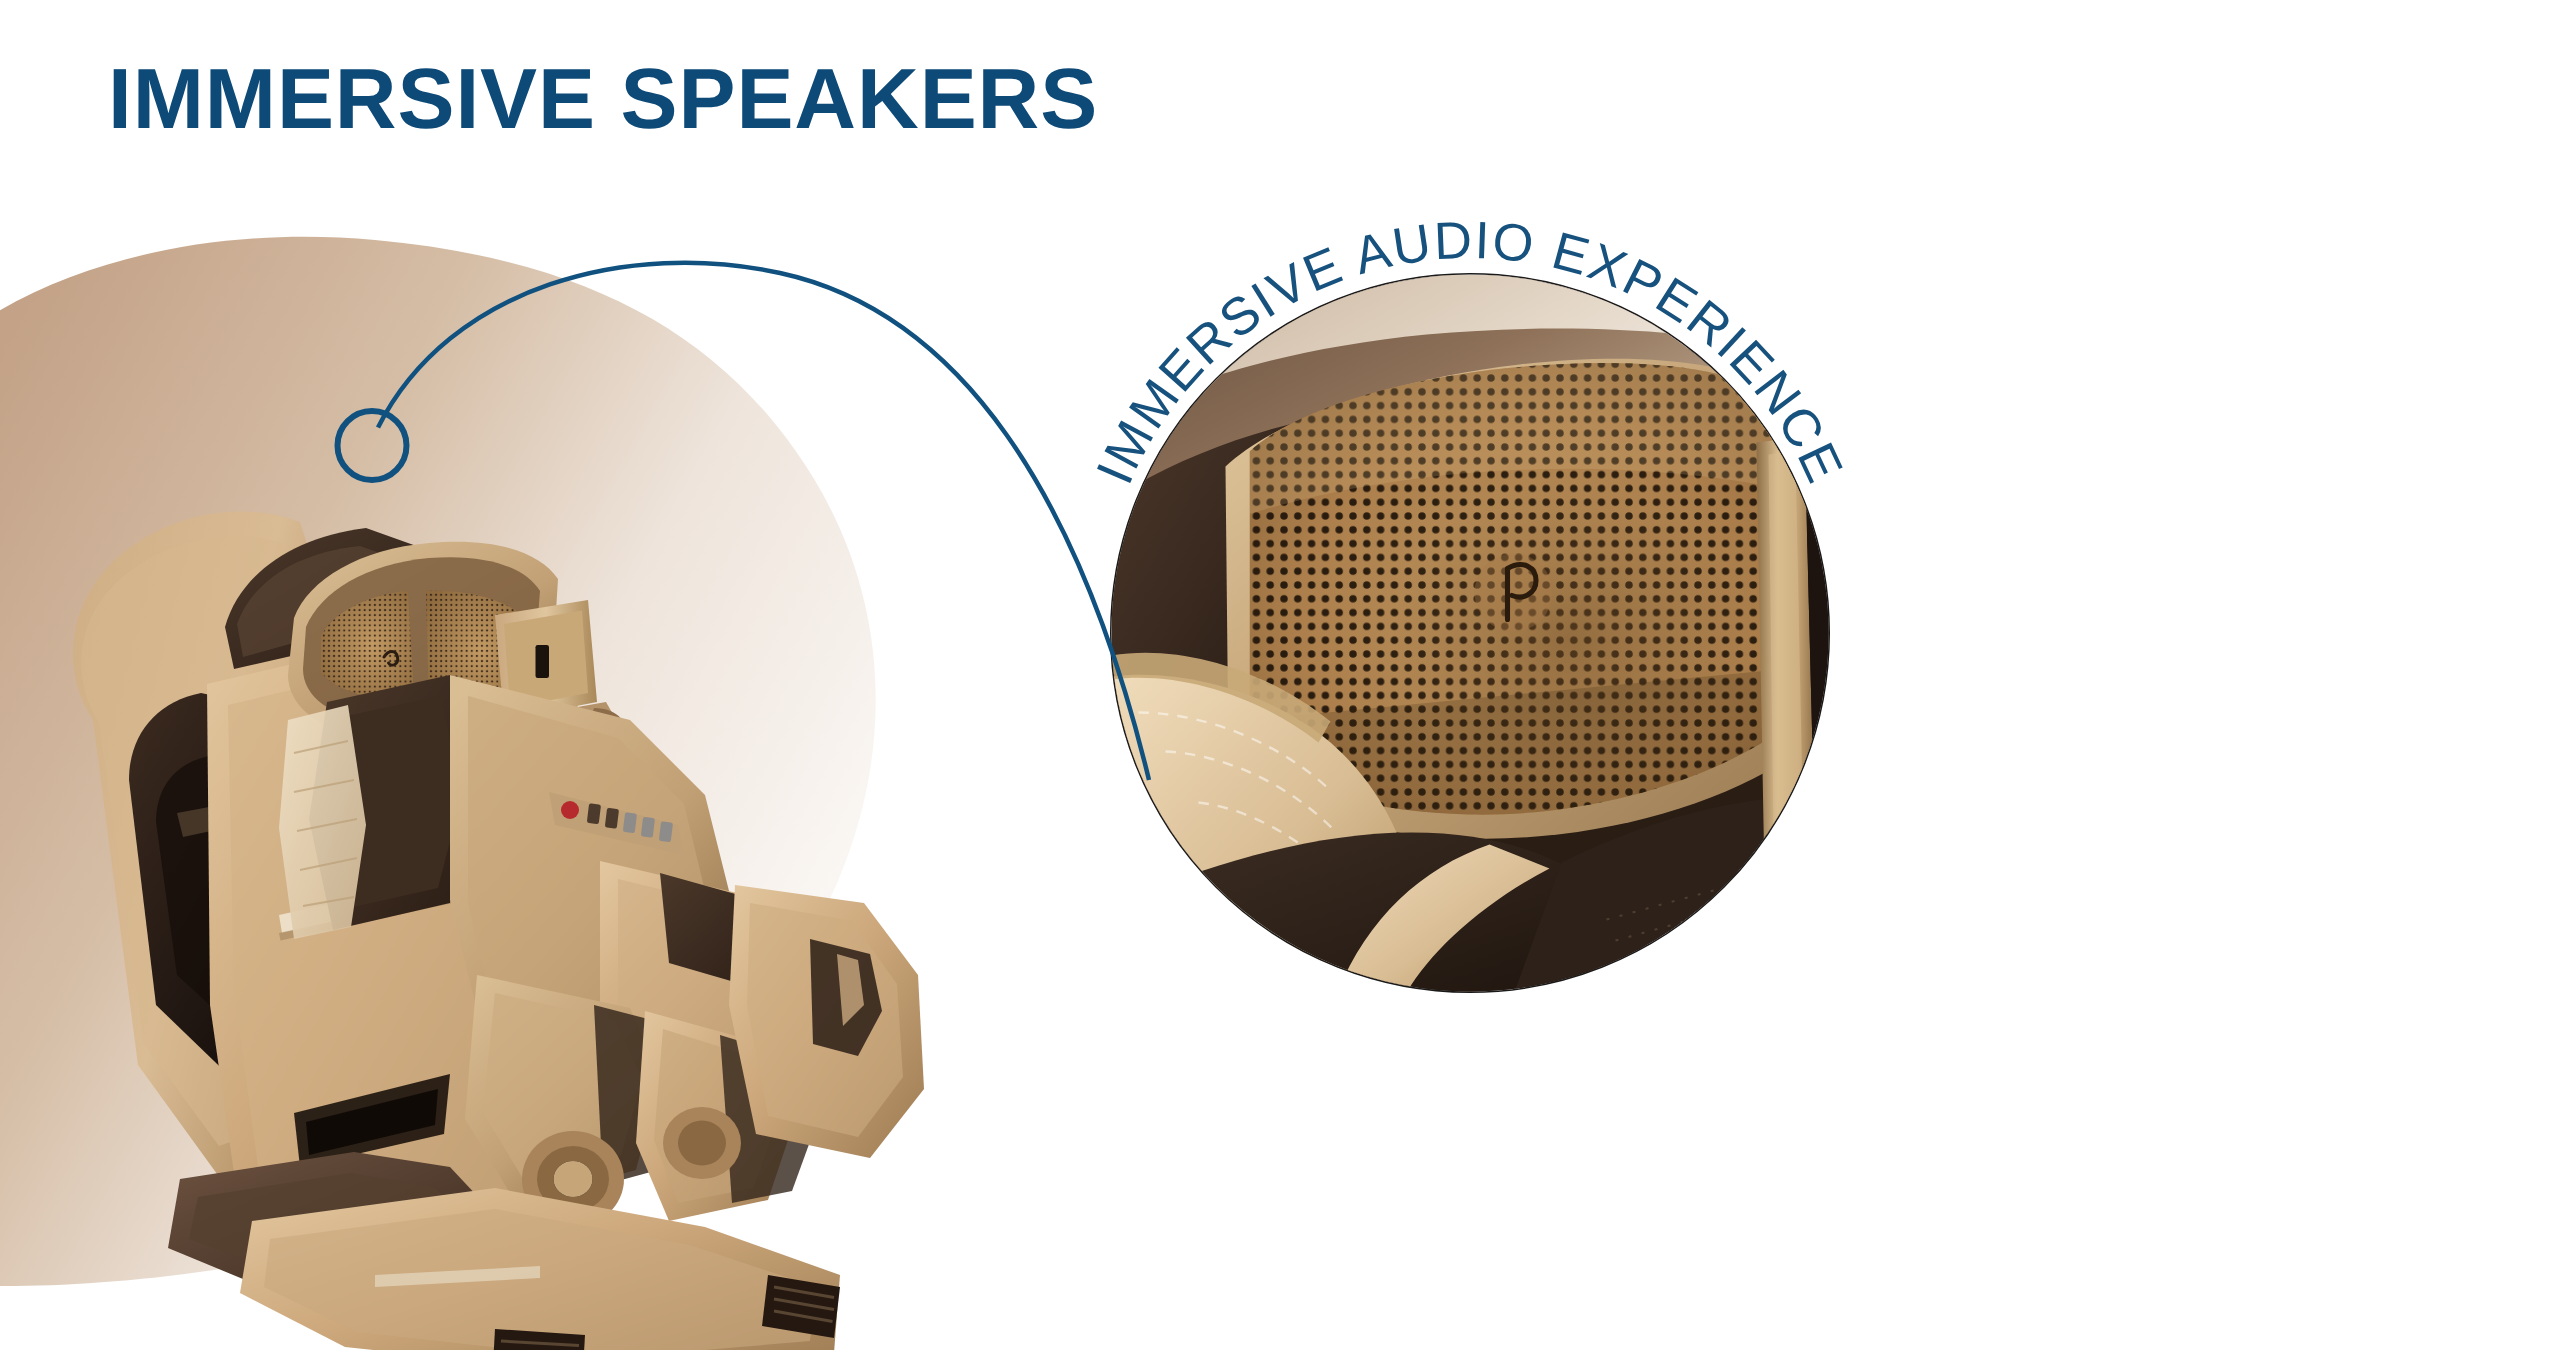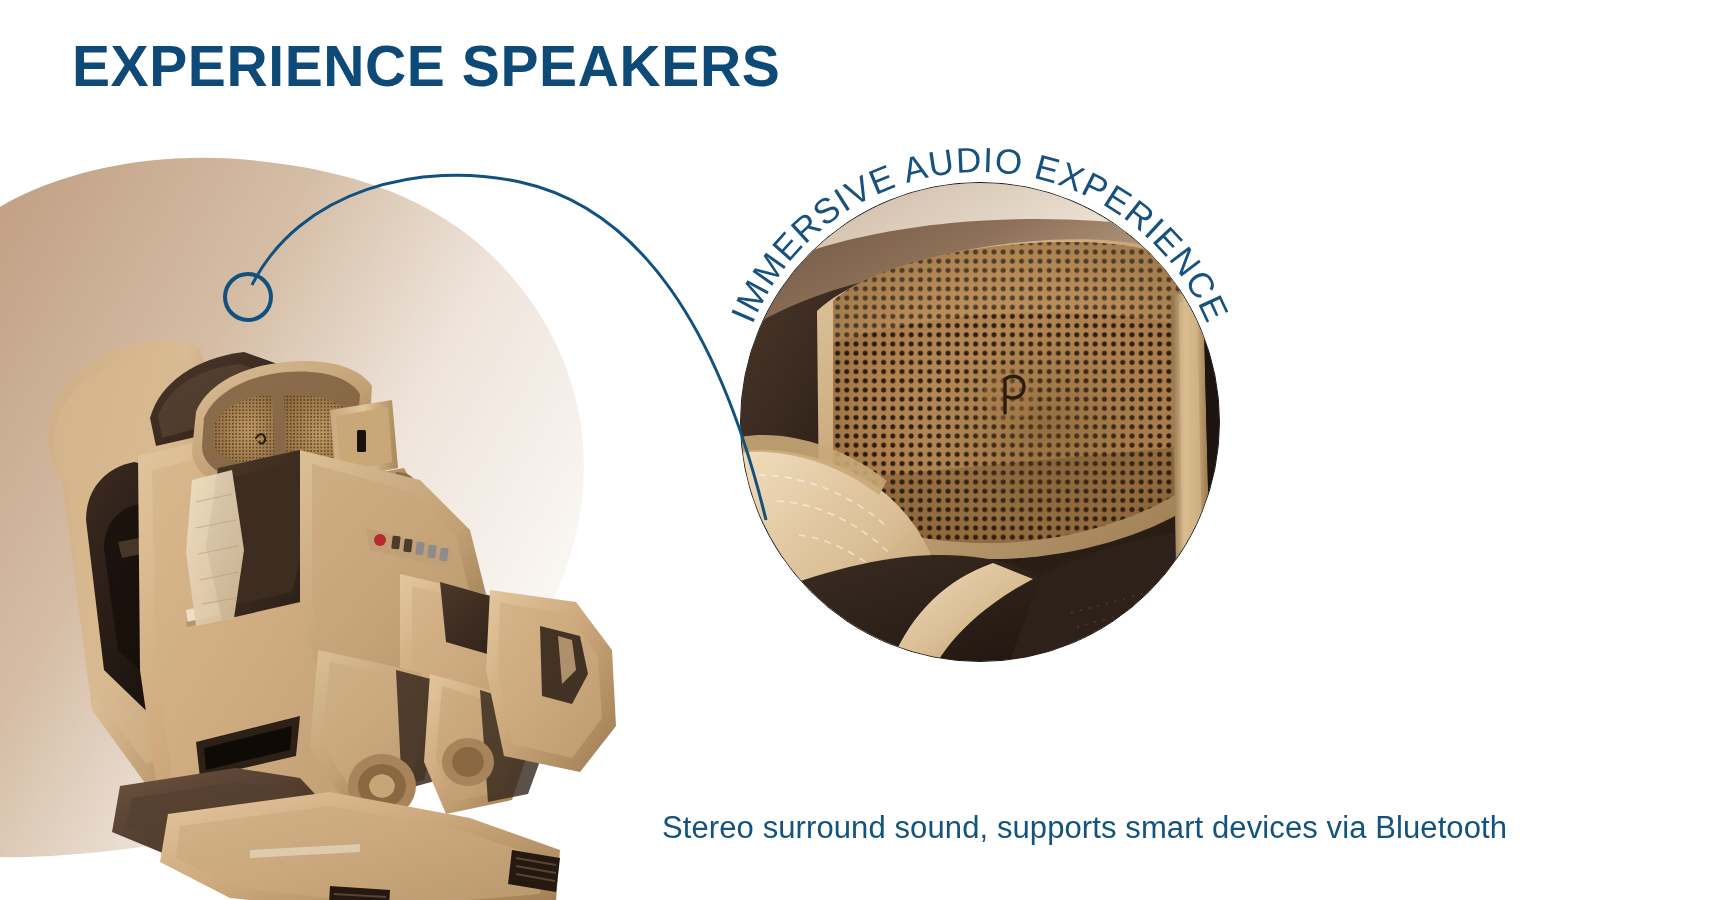--- a/index.html
+++ b/index.html
@@ -439,17 +439,16 @@
 
   <svg class="connector-layer" viewBox="0 0 1712 900">
 
     <path d="M 252,285
              C 300,190 420,160 520,182
              C 640,208 720,330 766,520" fill="none" stroke="#10517f" stroke-width="3"></path>
 
     <circle cx="248" cy="297" r="23" fill="none" stroke="#10517f" stroke-width="4"></circle>
   </svg>
 
-  <div class="page-title">EXPERIENCE SPEAKERS</div>
-
-  <div class="caption">Stereo surround sound, supports smart devices via Bluetooth</div>
+  <div class="page-title">IMMERSIVE SPEAKERS</div>
+
 
 </div>
 
 </body></html>

